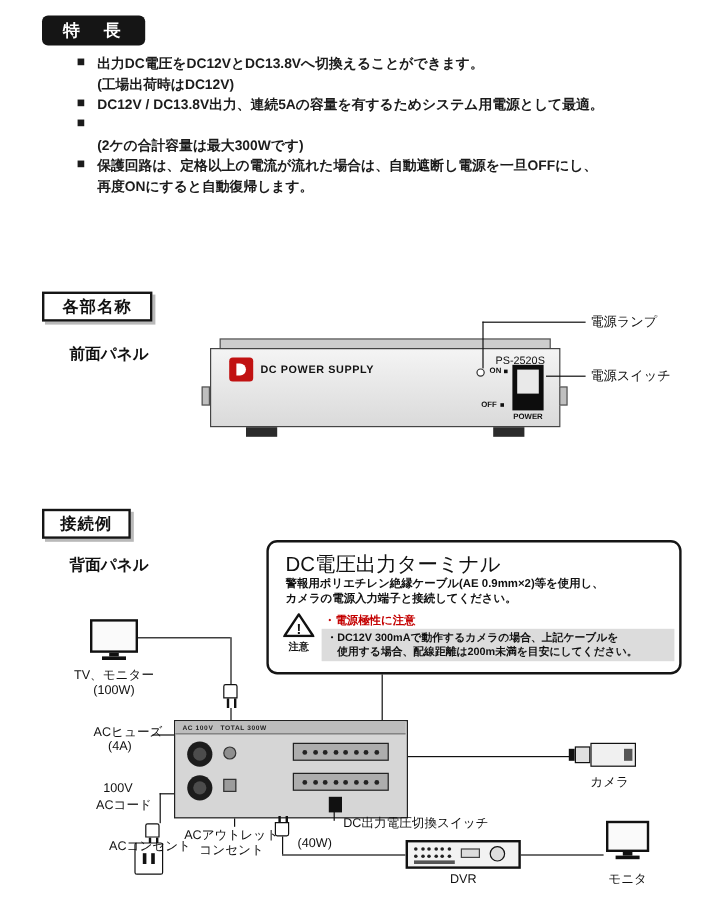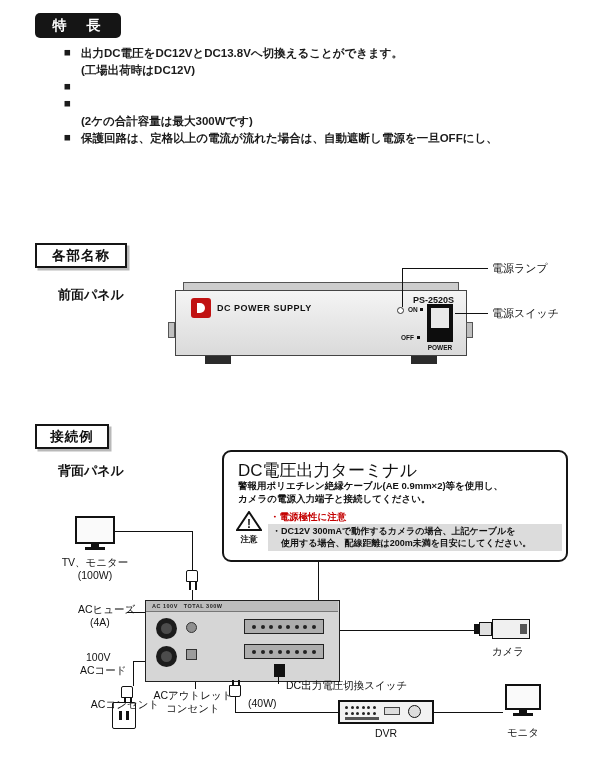--- a/index.html
+++ b/index.html
@@ -38,50 +38,55 @@
     <div class="feat-row">
         <span class="feat-b">■</span>
         <span>出力DC電圧をDC12VとDC13.8Vへ切換えることができます。</span>
       </div>
     <div class="feat-row">
         <span class="feat-b"></span>
         <span>(工場出荷時はDC12V)</span>
       </div>
     <div class="feat-row">
         <span class="feat-b">■</span>
+        <span>DC12V / DC13.8V出力、連続5Aの容量を有するためシステム用電源として最適。</span>
       </div>
     <div class="feat-row">
         <span class="feat-b">■</span>
       </div>
     <div class="feat-row">
         <span class="feat-b"></span>
         <span>(2ケの合計容量は最大300Wです)</span>
       </div>
     <div class="feat-row">
         <span class="feat-b">■</span>
         <span>保護回路は、定格以上の電流が流れた場合は、自動遮断し電源を一旦OFFにし、</span>
+      </div>
+    <div class="feat-row">
+        <span class="feat-b"></span>
+        <span>再度ONにすると自動復帰します。</span>
       </div>
   </div>
 
   <div class="abs hdr-box" style="left:35px;top:243px;width:92px;height:25px">各部名称</div>
 
   <div class="abs sec-sub" style="left:58px;top:286px">前面パネル</div>
 
   <div class="abs" style="left:175px;top:282px;width:292px;height:82px">
     <div class="abs" style="left:8px;top:0;width:276px;height:9px;background:#cdcdcd;border:1px solid #555"></div>
     <div class="abs" style="left:0;top:8px;width:292px;height:66px;background:linear-gradient(180deg,#f4f4f4,#dadada);border:1px solid #444"></div>
     <div class="abs" style="left:-7px;top:40px;width:7px;height:16px;background:#bfbfbf;border:1px solid #555"></div>
     <div class="abs" style="left:291px;top:40px;width:7px;height:16px;background:#bfbfbf;border:1px solid #555"></div>
     <div class="abs" style="left:30px;top:74px;width:26px;height:8px;background:#2b2b2b"></div>
     <div class="abs" style="left:236px;top:74px;width:26px;height:8px;background:#2b2b2b"></div>
     <div class="abs" style="left:16px;top:16px;width:20px;height:20px;background:#c11212;border-radius:3px">
       <div class="abs" style="left:6px;top:5px;width:8px;height:10px;background:#fff;border-radius:0 5px 5px 0"></div>
     </div>
     <div class="abs" style="left:42px;top:21px;font-size:9px;font-weight:bold;letter-spacing:.5px">DC POWER SUPPLY</div>
-    <div class="abs" style="left:238px;top:13px;font-size:9px;font-weight:bold">PS-2520S</div>
+    <div class="abs" style="left:238px;top:13px;font-size:9px;font-weight:normal">PS-2520S</div>
     <div class="abs" style="left:222px;top:25px;width:7px;height:7px;border:1px solid #333;border-radius:50%;background:#fff"></div>
     <div class="abs" style="left:233px;top:24px;font-size:6.5px;font-weight:bold">ON</div>
     <div class="abs" style="left:245px;top:26px;width:3px;height:3px;background:#111"></div>
     <div class="abs" style="left:226px;top:52px;font-size:6.5px;font-weight:bold">OFF</div>
     <div class="abs" style="left:242px;top:54px;width:3px;height:3px;background:#111"></div>
     <div class="abs" style="left:252px;top:22px;width:26px;height:38px;background:#0d0d0d">
       <div class="abs" style="left:4px;top:4px;width:18px;height:20px;background:#e9e9e9"></div>
     </div>
     <div class="abs" style="left:247px;top:62px;width:36px;text-align:center;font-size:6.5px;font-weight:bold">POWER</div>
   </div>

